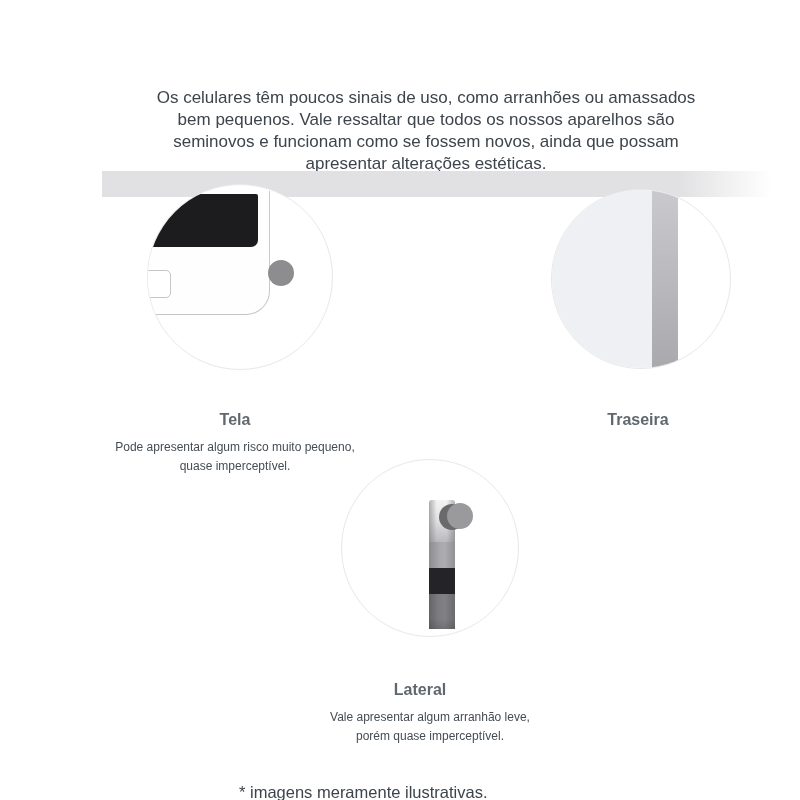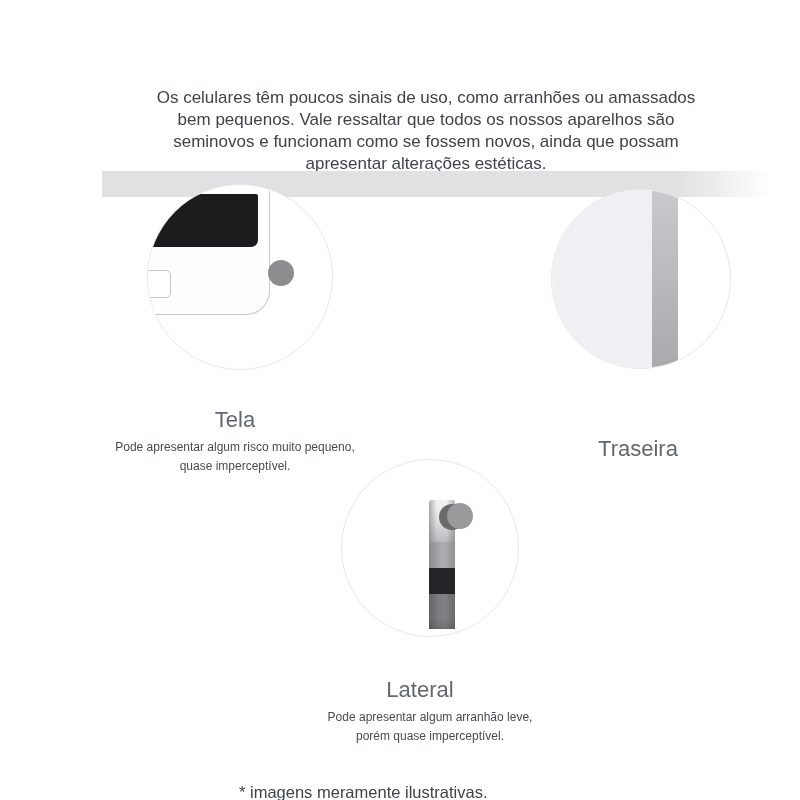--- a/index.html
+++ b/index.html
@@ -75,29 +75,29 @@
   .antenna-band{height:7px;background:var(--antenna-band);}
   .side-main{
     flex:1;
     background:
       linear-gradient(to bottom,rgba(0,0,0,0) 70%,rgba(0,0,0,.12) 100%),
       linear-gradient(to right,#646468,#7c7c80 35%,#818185 60%,#6b6b6f);
   }
   
   .heading{
     position:absolute;width:300px;text-align:center;
-    font-size:22px;line-height:21px;font-weight:400;color:var(--heading);
+    font-size:16px;line-height:21px;font-weight:700;color:var(--heading);
   }
   .desc{
     position:absolute;width:360px;text-align:center;white-space:pre-line;
     font-size:12px;line-height:19px;font-weight:400;color:var(--description);
   }
   .tela-h{left:59px;top:370px;}
   .tela-d{left:29px;top:399px;}
-  .traseira-h{left:462px;top:370px;margin-top:29px;}
+  .traseira-h{left:462px;top:370px;}
   .traseira-d{left:432px;top:399px;}
   .lateral-h{left:244px;top:640px;}
   .lateral-d{left:224px;top:669px;}
   .footer-note{
     position:absolute;left:200px;top:744px;width:400px;text-align:left;
     font-size:16.5px;font-weight:400;color:var(--text-primary);
   }
 </style>
 </head>
 <body>
@@ -132,18 +132,18 @@
       <div class="side-top">
         <span class="side-dot-a"></span>
         <span class="side-dot-b"></span>
       </div>
       <div class="side-seam"></div>
       <div class="antenna-band"></div>
       <div class="side-main"></div>
     </div>
   </div>
   <h3 class="heading lateral-h">Lateral</h3>
-  <p class="desc lateral-d">Pode apresentar algum arranhão leve,
+  <p class="desc lateral-d">Vale apresentar algum arranhão leve,
 porém quase imperceptível.</p>
 
   <p class="footer-note">* imagens meramente ilustrativas.</p>
 
 </div>
 
 </body></html>

